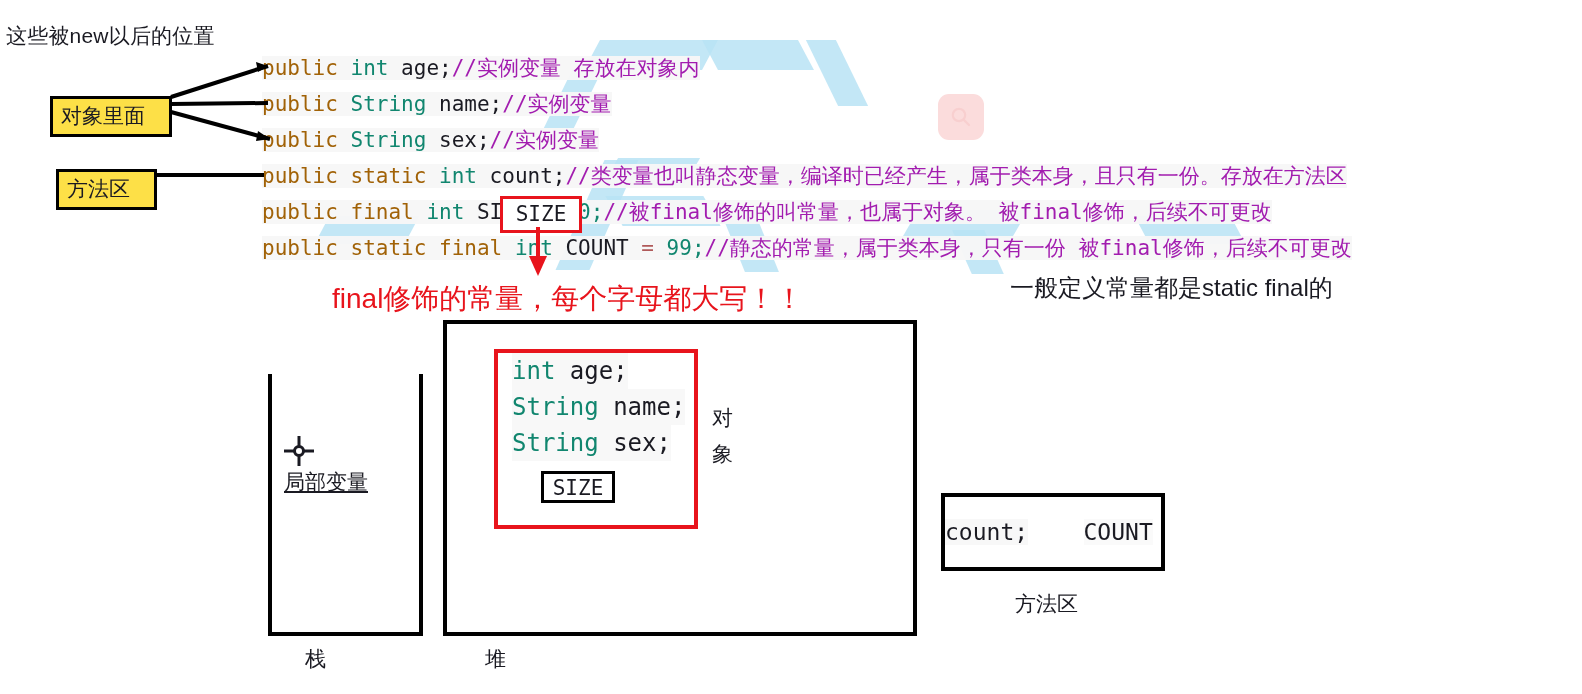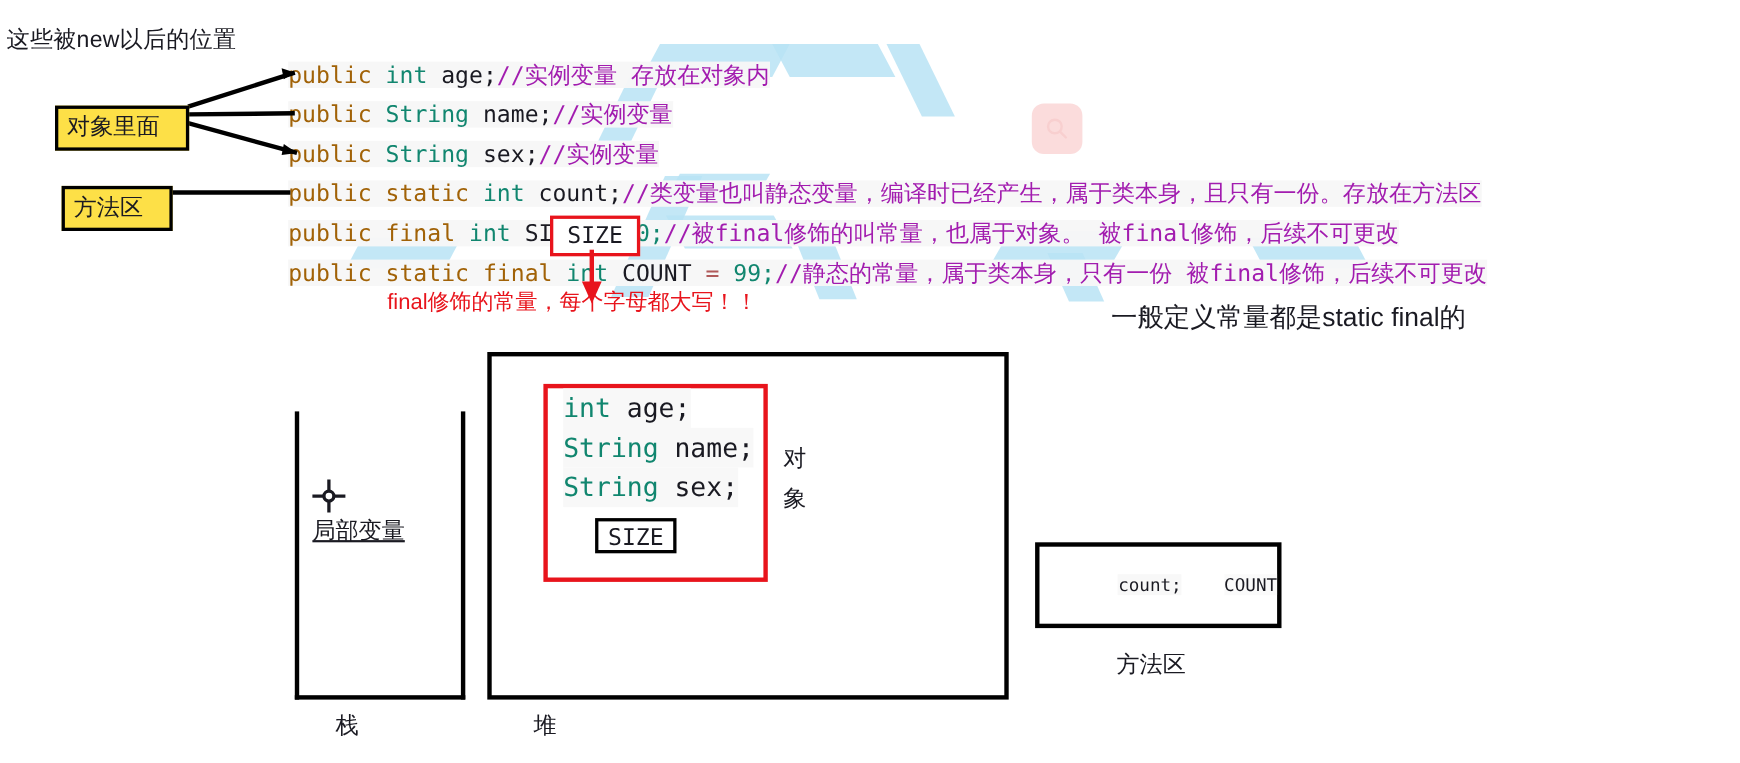--- a/index.html
+++ b/index.html
@@ -105,26 +105,25 @@
   #size-highlight .t {
     font-family: "DejaVu Sans Mono", "Liberation Mono", monospace;
     font-size: 21px;
     line-height: 31px;
     text-align: center;
     color: #1a1a22;
   }
 
   
   #red-note {
-    left: 332px; top: 261px;
-    font-size: 20px;
+    left: 332px; top: 280px;
+    font-size: 28px;
     color: #e8141c;
     white-space: nowrap;
     z-index: 6;
-    margin-left: 20px;
   }
   #static-final-note {
     left: 1010px; top: 272px;
     font-size: 24px;
     white-space: nowrap;
   }
 
   
   #stack-box {
     left: 268px; top: 374px;
@@ -194,23 +193,23 @@
 
   
   #method-area-box {
     left: 941px; top: 493px;
     width: 224px; height: 78px;
     border: 4px solid #000;
     box-sizing: border-box;
   }
   #method-area-box .t {
     font-family: "DejaVu Sans Mono", "Liberation Mono", monospace;
-    font-size: 16px;
+    font-size: 23px;
     line-height: 70px;
-    text-align: right;
+    text-align: left;
     white-space: nowrap;
   }
   #method-area-box .t .s1 { background: rgba(247,247,247,0.9); }
   #method-area-box .t .s2 { background: rgba(247,247,247,0.6); }
   #method-area-label {
     left: 1015px; top: 590px;
     font-size: 21px;
   }
 </style>
 </head>

